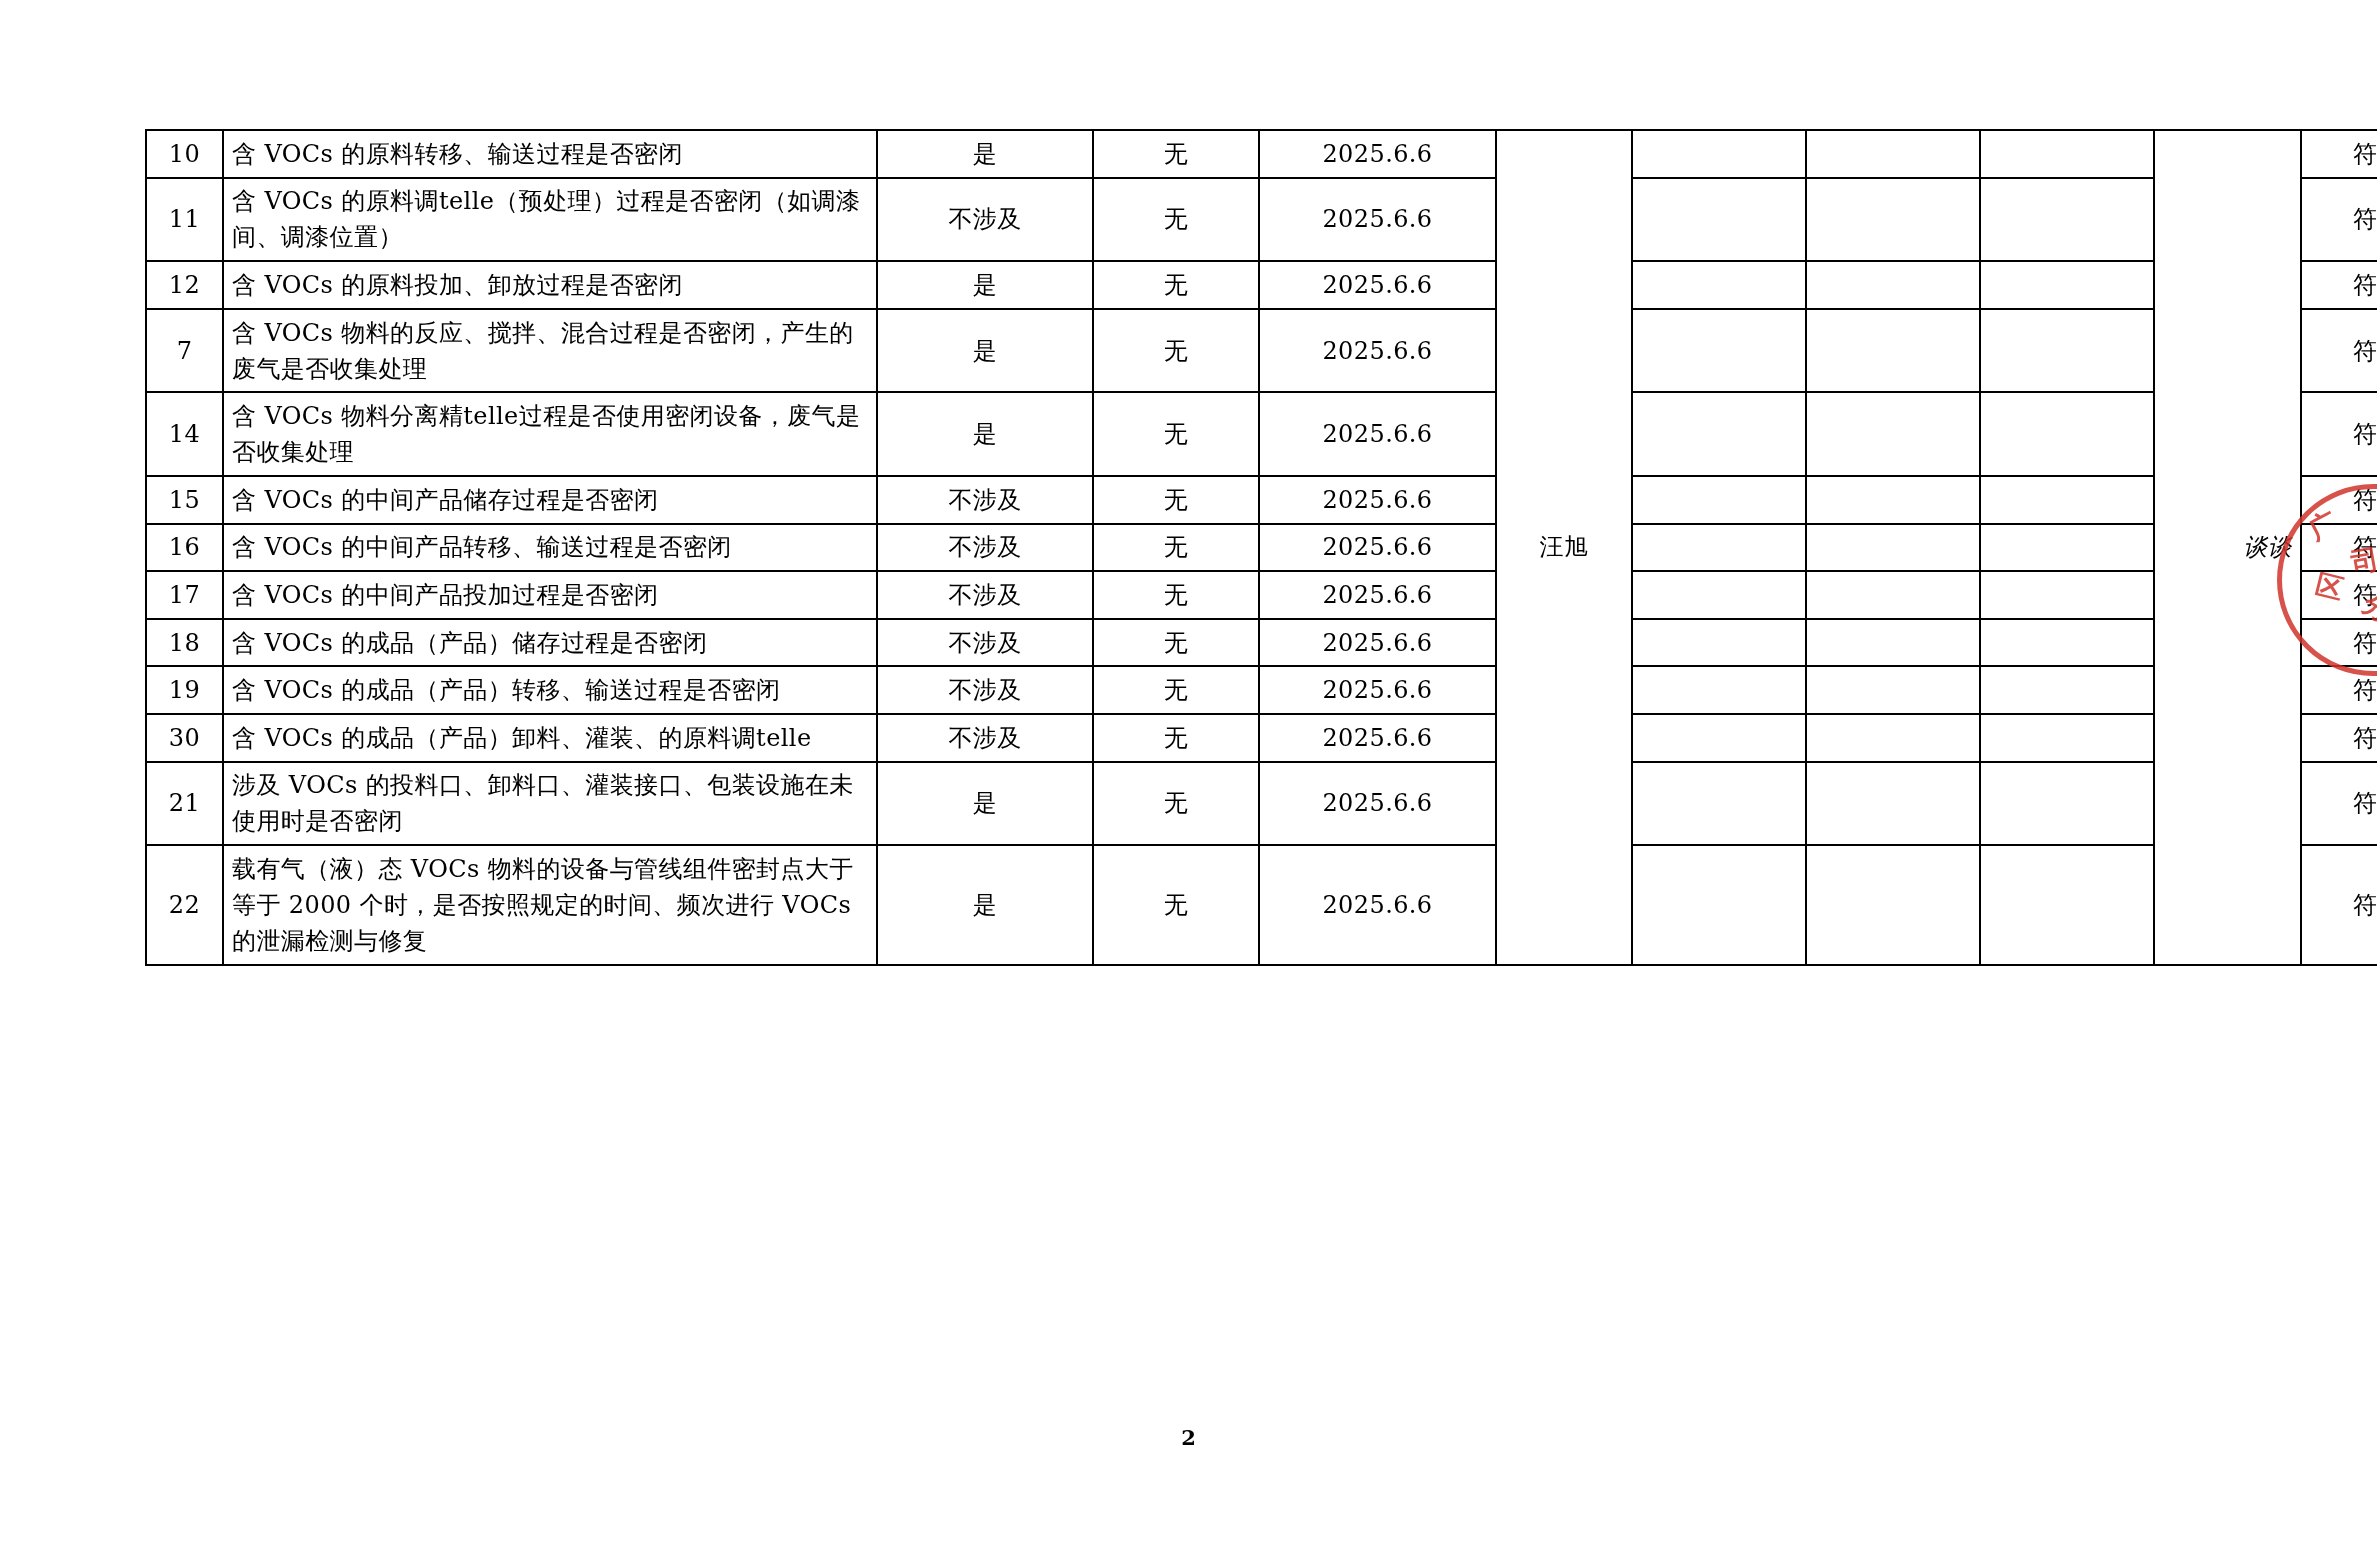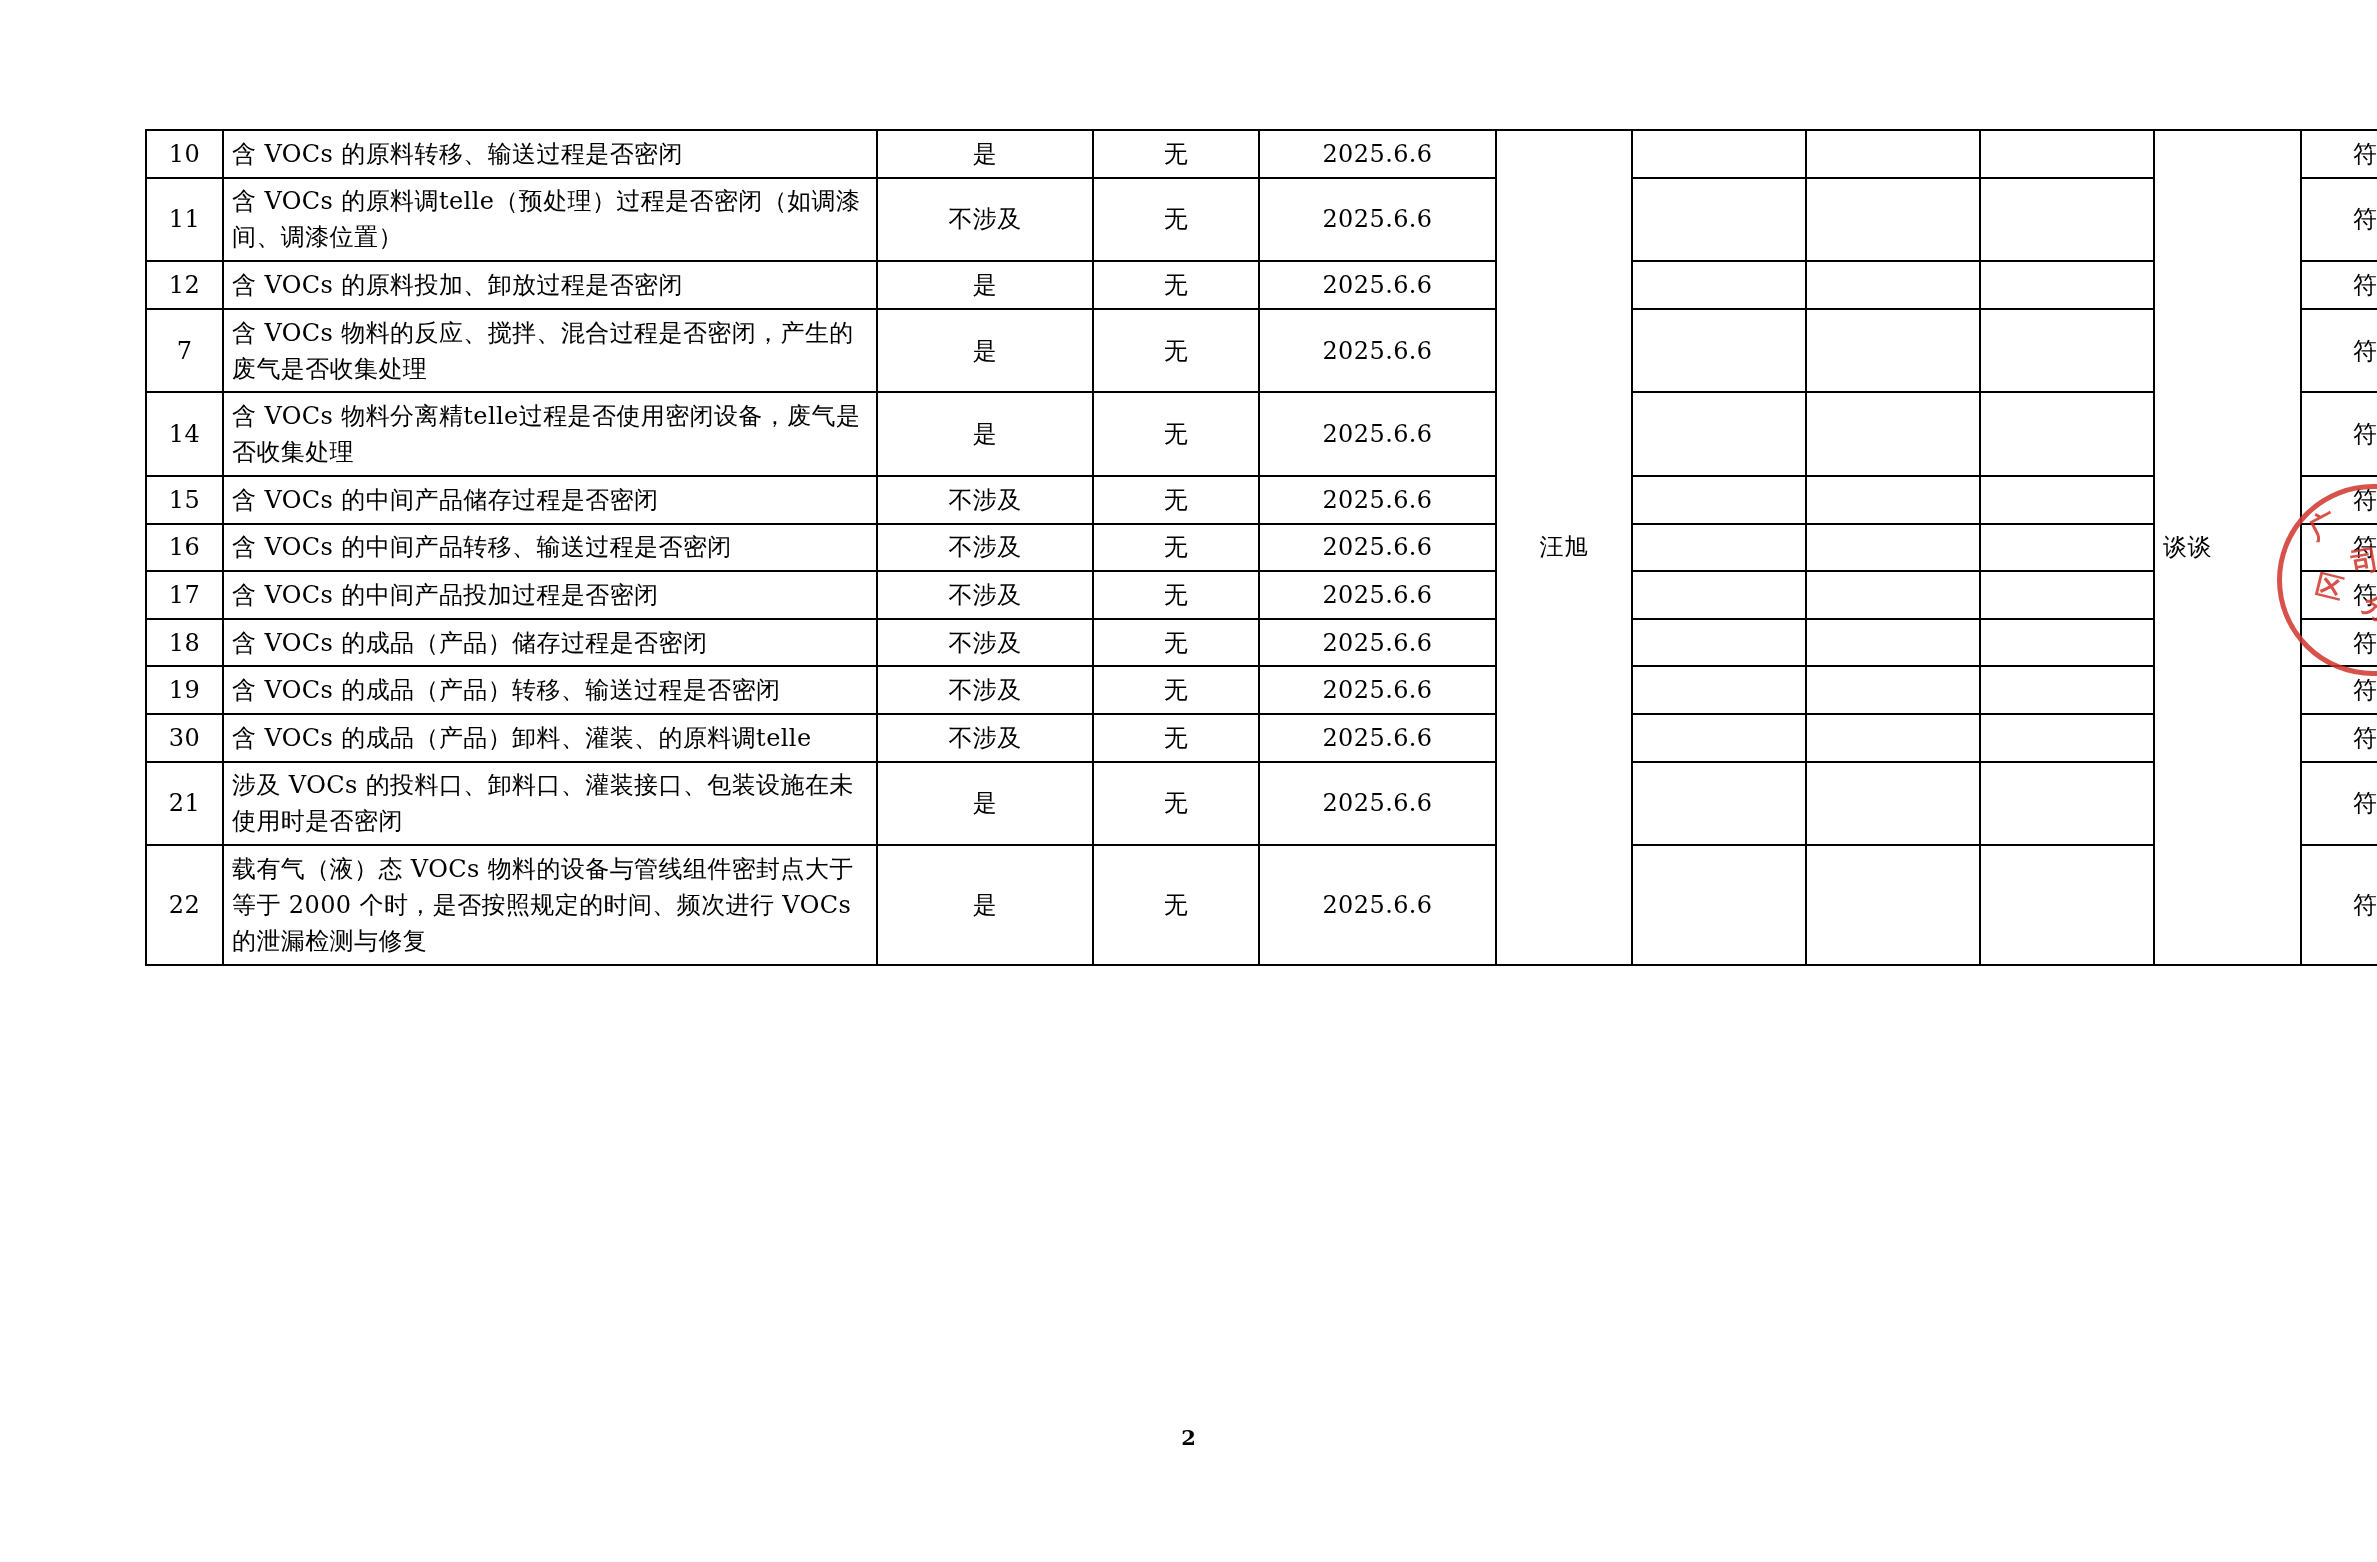--- a/index.html
+++ b/index.html
@@ -60,21 +60,21 @@
   col.c-talk    { width: 147px; }
   col.c-result  { width: 153px; }
 
   td.no        { text-align: center; font-size: 24px; }
   td.item      { text-align: left; font-size: 24px; }
   td.ans       { text-align: center; }
   td.none      { text-align: center; }
   td.date      { text-align: center; font-family: "DejaVu Serif", "Liberation Serif", serif; margin-top: 22px; }
   td.person    { text-align: center; vertical-align: middle; }
   td.blank     { }
-  td.talk      { text-align: left; vertical-align: middle; }
+  td.talk      { text-align: right; vertical-align: middle; font-style: italic; }
   td.result    { text-align: center; }
 
   .page-number {
     position: absolute;
     left: 0;
     top: 1425px;
     width: 2377px;
     text-align: center;
     font-size: 21px;
     font-family: "DejaVu Serif", "Liberation Serif", serif;

